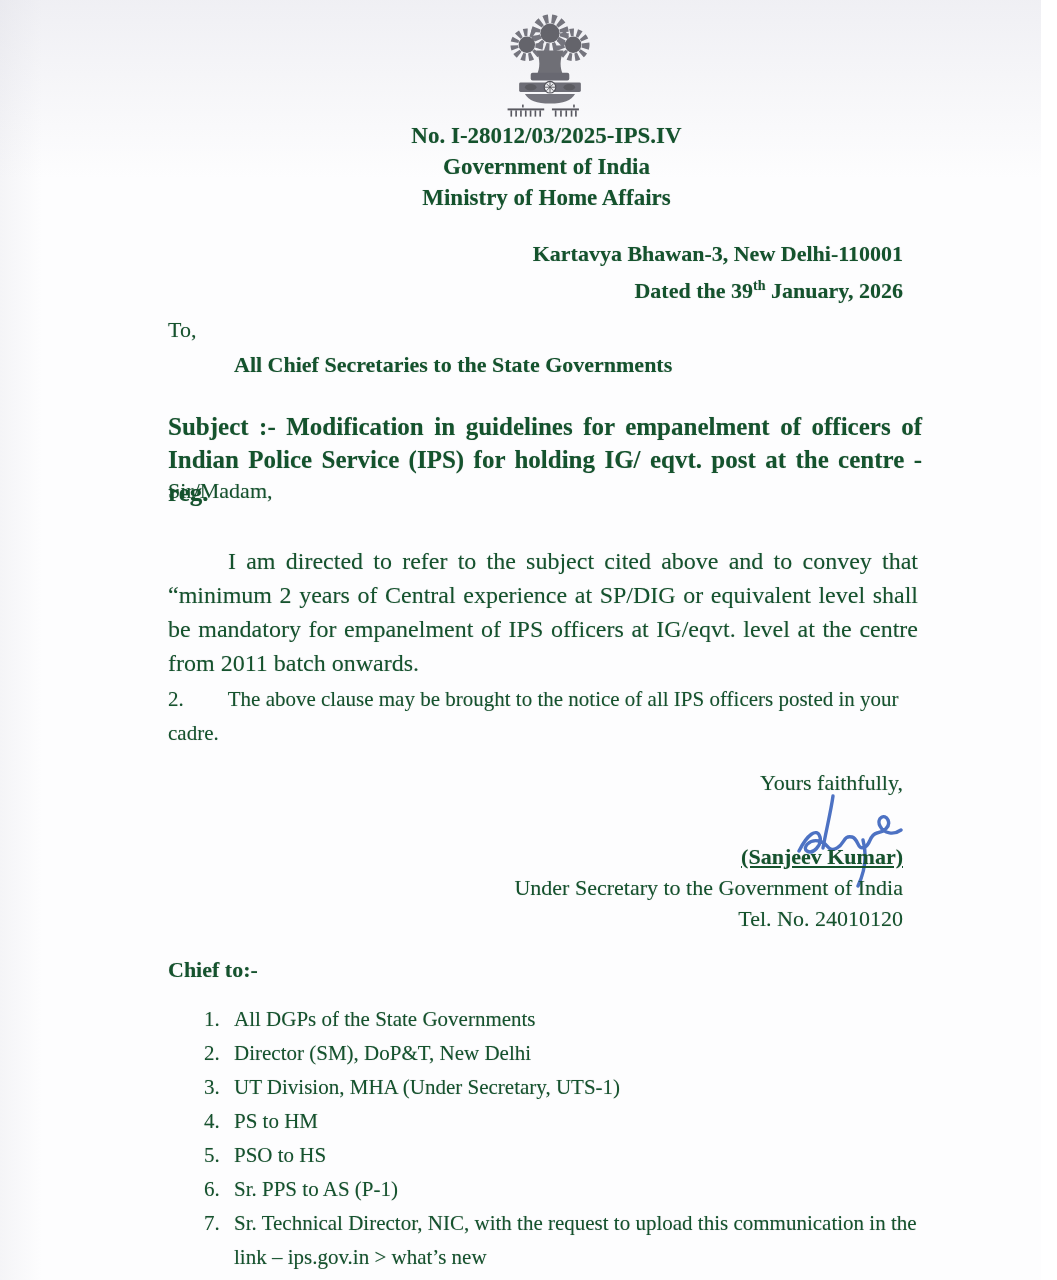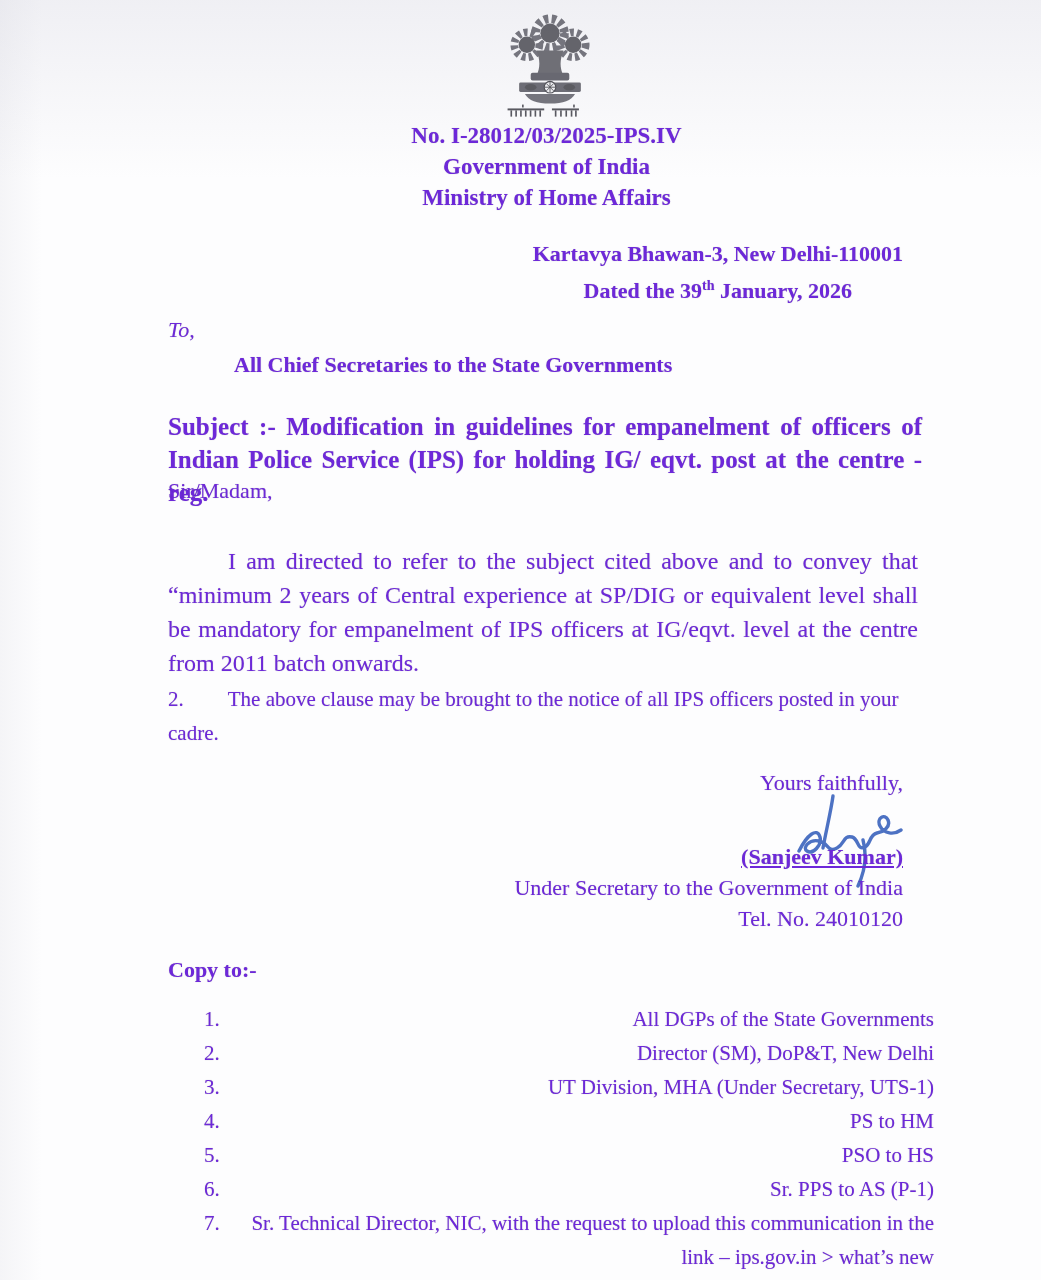--- a/index.html
+++ b/index.html
@@ -5,21 +5,21 @@
   html, body { margin: 0; padding: 0; }
   body {
     width: 1057px; height: 1280px;
     background: #ffffff;
     font-family: "Liberation Serif", serif;
   }
   .page {
     position: relative;
     width: 1041px; height: 1280px;
     background: #fdfdfe;
-    color: #6d28d9;
+    color: #14532d;
     overflow: hidden;
   }
   
   .page::before {
     content: "";
     position: absolute; inset: 0;
     background:
       linear-gradient(180deg, rgba(208,208,220,0.30) 0%, rgba(255,255,255,0) 14%),
       linear-gradient(90deg, rgba(205,205,215,0.18) 0%, rgba(255,255,255,0) 4%);
     pointer-events: none;
@@ -30,44 +30,44 @@
     position: absolute; top: 12px; left: 492px; width: 116px; height: 108px;
     filter: blur(0.5px); opacity: 0.92;
   }
   .header-block {
     position: absolute; top: 120px; left: 0; width: 1057px;
     text-align: center; transform: translateX(18px);
     font-weight: bold; font-size: 23px; line-height: 31px;
   }
   .address-block {
     position: absolute; top: 238px; right: 138px;
-    text-align: center; font-weight: bold; font-size: 22px; line-height: 32px;
+    text-align: right; font-weight: bold; font-size: 22px; line-height: 32px;
   }
   .address-block sup { font-size: 14px; margin-top: 14px; }
-  .to-label   { position: absolute; top: 317px; left: 168px; font-size: 22px; font-style: italic; }
+  .to-label   { position: absolute; top: 317px; left: 168px; font-size: 22px; }
   .addressee  { position: absolute; top: 352px; left: 234px; font-size: 22px; font-weight: bold; }
   .subject    { position: absolute; top: 410px; left: 168px; width: 754px;
                 font-size: 25px; font-weight: bold; line-height: 33px; text-align: justify; }
   .greeting   { position: absolute; top: 478px; left: 168px; font-size: 22px; }
   .para1      { position: absolute; top: 520px; left: 168px; width: 750px;
                 font-size: 24px; line-height: 34px; text-align: justify; text-indent: 60px; }
   .para2      { position: absolute; top: 661px; left: 168px; width: 750px;
                 font-size: 21px; line-height: 34px; }
   .para2 .num-gap { display: inline-block; width: 44px; }
   .valediction{ position: absolute; top: 736px; right: 138px; font-size: 22px; margin-top: 34px; }
   .signature  { position: absolute; top: 793px; left: 794px; width: 114px; height: 100px; }
   .sig-block  { position: absolute; top: 841px; right: 138px;
                 text-align: right; font-size: 22px; line-height: 31px; }
   .sig-name   { font-weight: bold; text-decoration: underline; }
   .copy-heading { position: absolute; top: 957px; left: 168px; font-size: 22px; font-weight: bold; }
   .copy-list  { position: absolute; top: 1002px; left: 204px; width: 730px;
                 font-size: 21px; line-height: 34px; }
   .copy-item  { display: flex; align-items: flex-start; }
   .copy-num   { flex: 0 0 30px; }
-  .copy-text  { flex: 1 1 auto; text-align: right; }
+  .copy-text  { flex: 1 1 auto; }
 </style>
 </head>
 <body>
 
 <div class="page">
 
   <svg class="emblem" viewBox="0 0 120 112" aria-hidden="true">
 
     <circle cx="60" cy="22" r="15" fill="none" stroke="#6b6b74" stroke-width="9" stroke-dasharray="4.5 3.5"></circle>
     <circle cx="36" cy="34" r="13" fill="none" stroke="#6b6b74" stroke-width="8" stroke-dasharray="4 3.2"></circle>
@@ -138,21 +138,21 @@
       <path d="M68 47 C72 62, 70 78, 63 93"></path>
     </g>
   </svg>
 
   <div class="sig-block txt">
     <div class="sig-name">(Sanjeev Kumar)</div>
     <div>Under Secretary to the Government of India</div>
     <div>Tel. No. 24010120</div>
   </div>
 
-  <div class="copy-heading txt">Copy to:-</div>
+  <div class="copy-heading txt">Chief to:-</div>
   <div class="copy-list txt">
     <div class="copy-item">
       <span class="copy-num">1.</span>
       <span class="copy-text">All DGPs of the State Governments</span>
     </div>
     <div class="copy-item">
       <span class="copy-num">2.</span>
       <span class="copy-text">Director (SM), DoP&amp;T, New Delhi</span>
     </div>
     <div class="copy-item">

